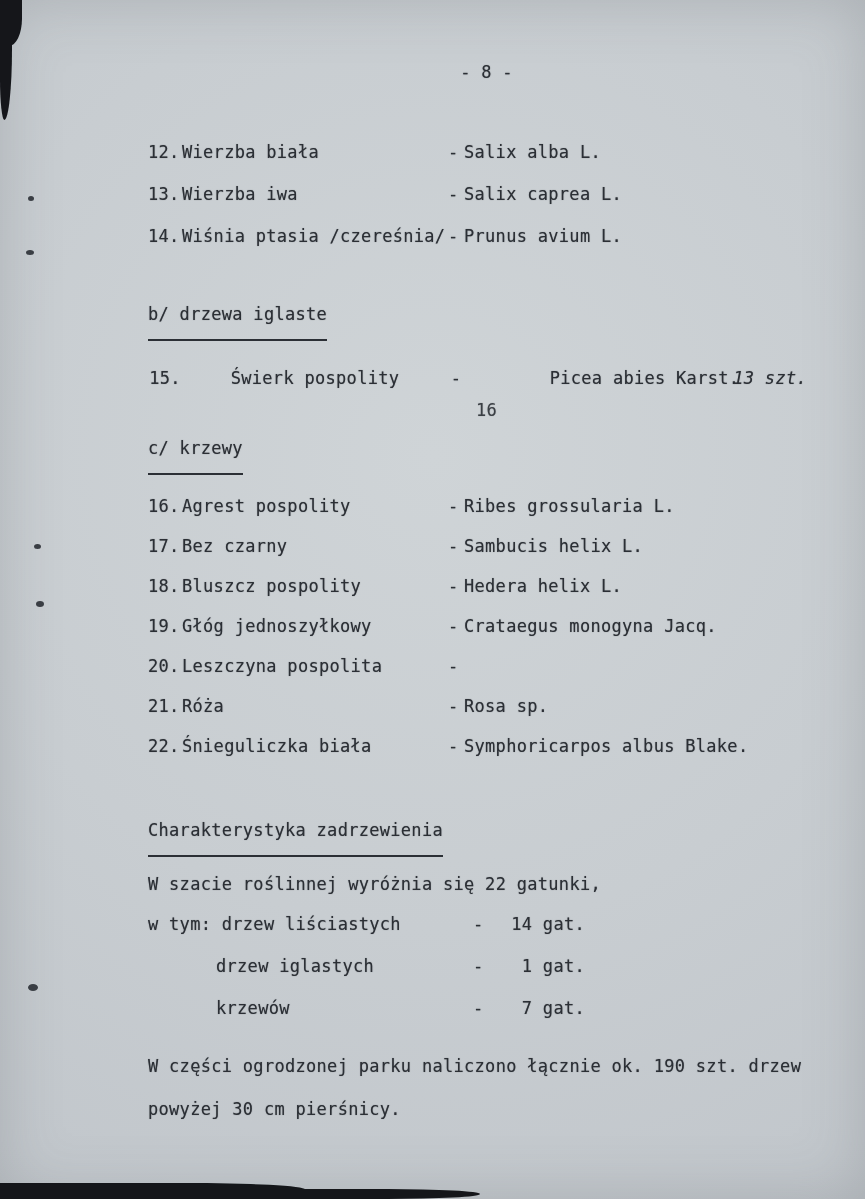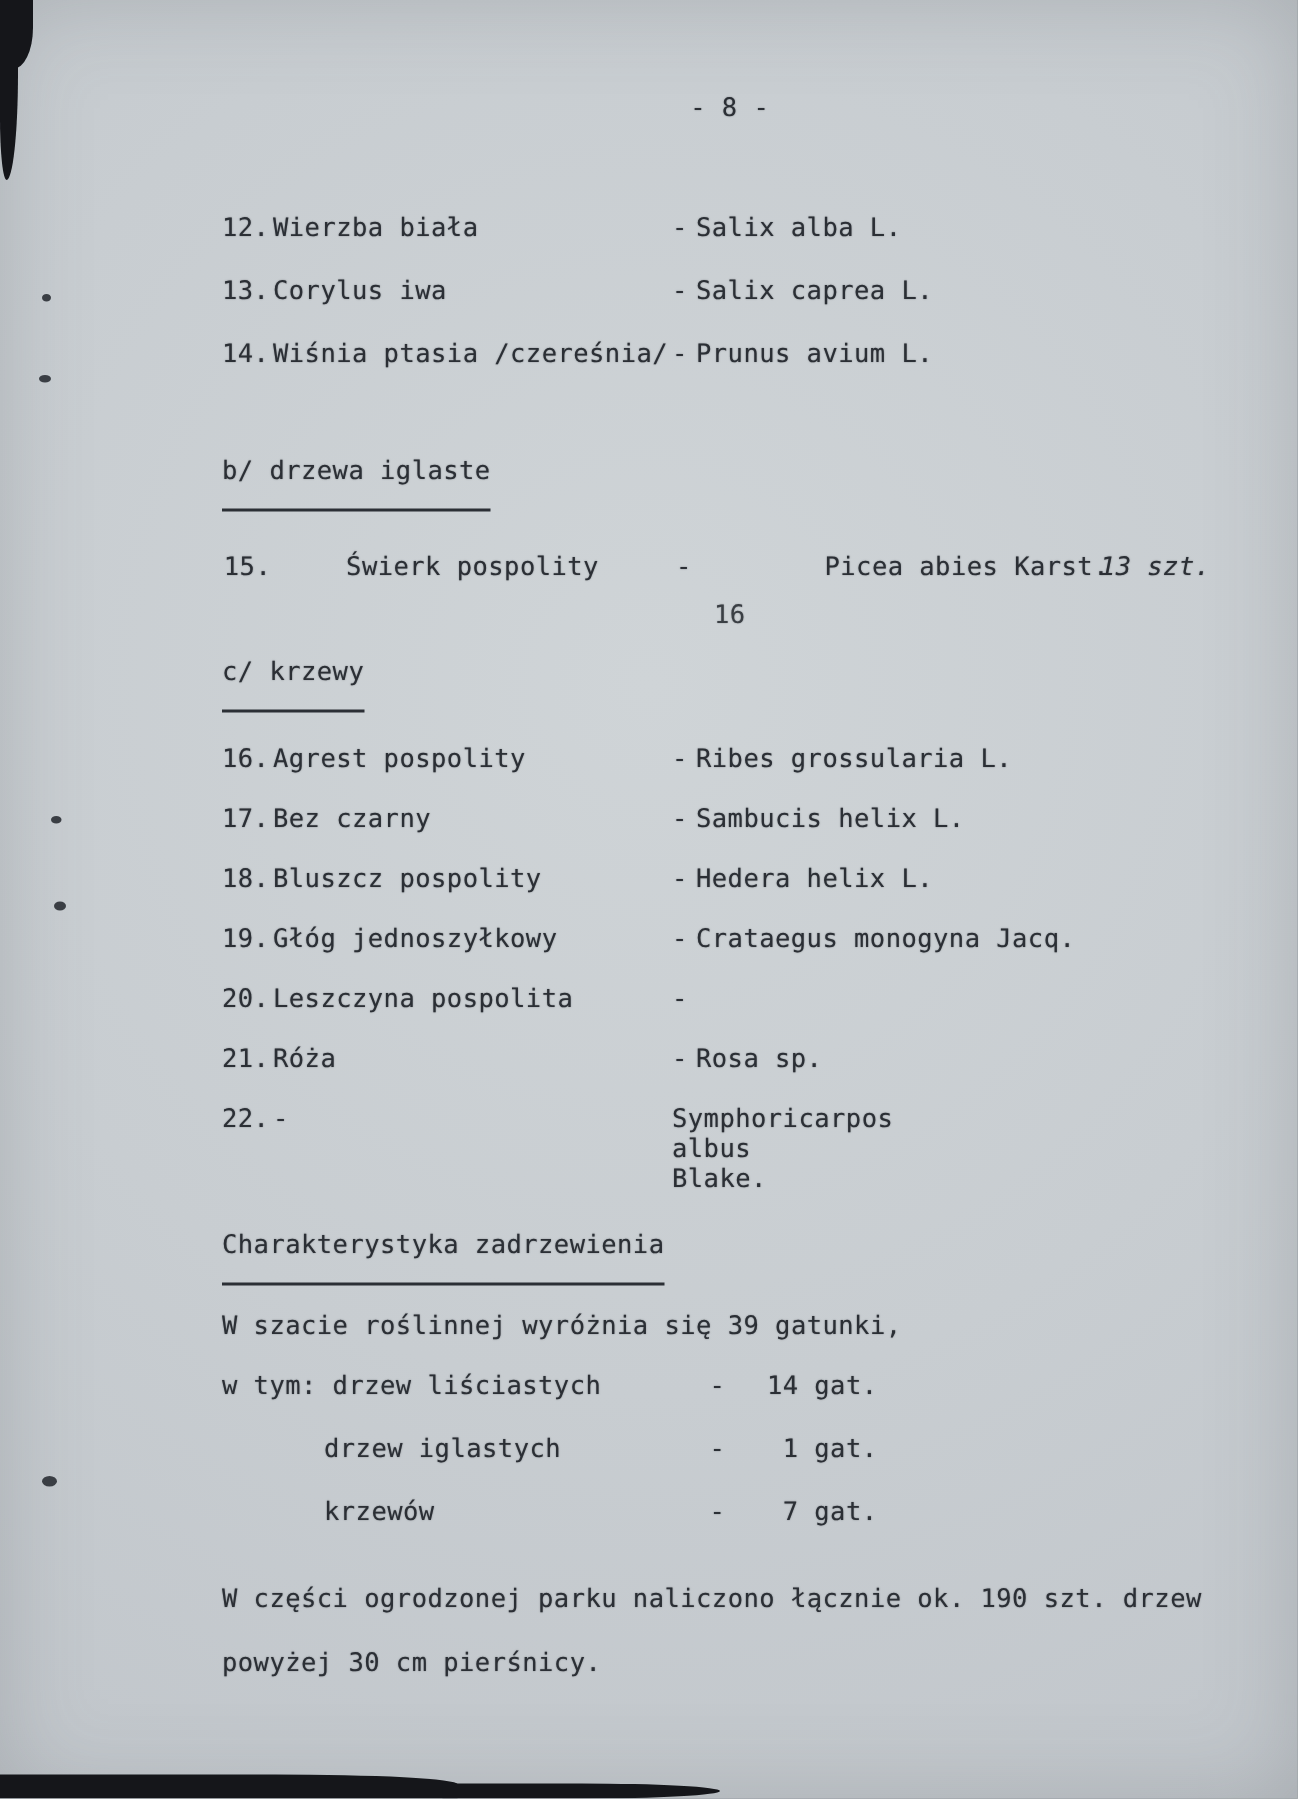--- a/index.html
+++ b/index.html
@@ -110,21 +110,21 @@
 
     <div class="toplist">
       <div class="row">
         <span>12.</span>
         <span>Wierzba biała</span>
         <span>-</span>
         <span>Salix alba L.</span>
       </div>
       <div class="row">
         <span>13.</span>
-        <span>Corylus iwa</span>
+        <span>Wierzba iwa</span>
         <span>-</span>
         <span>Salix caprea L.</span>
       </div>
       <div class="row">
         <span>14.</span>
         <span>Wiśnia ptasia /czereśnia/</span>
         <span>-</span>
         <span>Prunus avium L.</span>
       </div>
     </div>
@@ -180,30 +180,31 @@
         <span>-</span>
       </div>
       <div class="row shrub">
         <span>21.</span>
         <span>Róża</span>
         <span>-</span>
         <span>Rosa sp.</span>
       </div>
       <div class="row shrub">
         <span>22.</span>
+        <span>Śnieguliczka biała</span>
         <span>-</span>
         <span>Symphoricarpos albus Blake.</span>
       </div>
     </div>
 
     <div class="char-heading">
       <span class="u">Charakterystyka zadrzewienia</span>
     </div>
 
-    <div class="intro">W szacie roślinnej wyróżnia się 39 gatunki,</div>
+    <div class="intro">W szacie roślinnej wyróżnia się 22 gatunki,</div>
 
     <div class="summary">
       <div class="summary-row">
         <span class="lbl">w tym: drzew liściastych</span>
         <span>-</span>
         <span class="val">14 gat.</span>
       </div>
       <div class="summary-row indent">
         <span class="lbl">drzew iglastych</span>
         <span>-</span>

